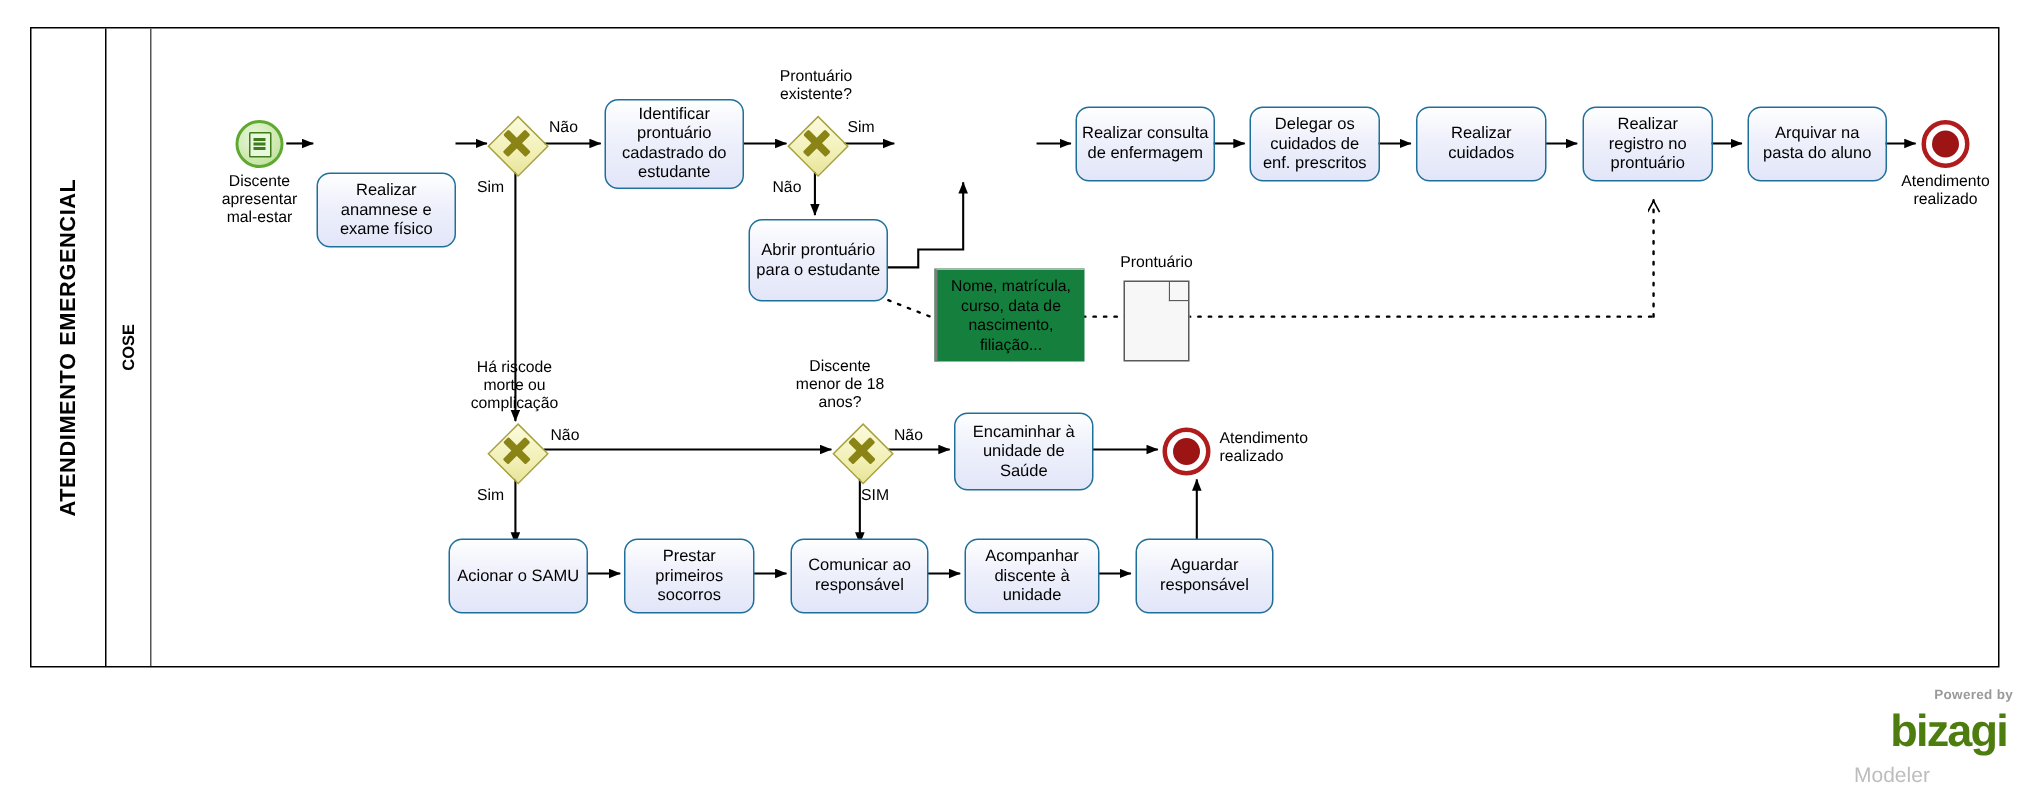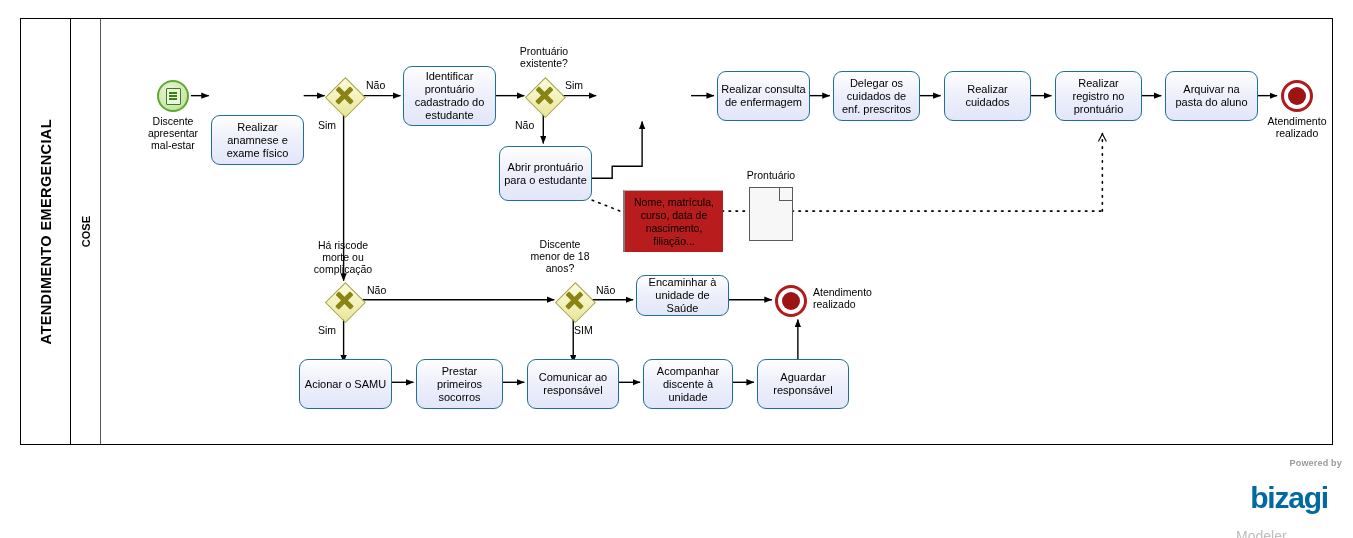--- a/index.html
+++ b/index.html
@@ -181,32 +181,31 @@
     border-bottom: 1.4px solid #5a5a5a;
     transform-origin: center;
     background: transparent;
     clip-path: polygon(0 0, 100% 100%, 0 100%);
   }
 
   
   .annot {
     position: absolute;
     box-sizing: border-box;
-    background: #b91c1c;
+    background: #15803d;
     border-left: 2.5px solid #7d7d7d;
     border-top: 1px solid #b3b3b3;
     font-size: 10.5px;
     line-height: 13px;
     color: #000;
     text-align: center;
     display: flex;
     align-items: center;
     justify-content: center;
     padding: 2px 4px;
-    margin-top: 11px;
   }
 
   
   #wires {
     position: absolute;
     left: 0; top: 0;
     width: 100%; height: 100%;
     overflow: visible;
     pointer-events: none;
   }
@@ -223,24 +222,24 @@
   .bz-powered {
     font-size: 9px;
     color: #9a9a9a;
     font-weight: bold;
     letter-spacing: 0.2px;
     margin: 0 2px 0 0;
   }
   .bz-name {
     font-size: 30px;
     line-height: 28px;
-    color: #0369a1;
+    color: #4d7c0f;
     font-weight: bold;
     letter-spacing: -1.2px;
-    margin: 16px;
+    margin: 6px;
   }
   .bz-sub {
     font-size: 14px;
     color: #bdbdbd;
     text-align: left;
     margin: 0 0 0 4px;
   }
 </style>
 </head>
 <body>
@@ -426,21 +425,21 @@
       <div class="task" style="left:426px; top:340px; width:92px; height:50px;">Comunicar ao
 responsável</div>
 
       <div class="task" style="left:542px; top:340px; width:90px; height:50px;">Acompanhar
 discente à
 unidade</div>
 
       <div class="task" style="left:656px; top:340px; width:92px; height:50px;">Aguardar
 responsável</div>
 
-      <div class="task" style="left:535px; top:256px; width:93px; height:41px;">Encaminhar  à
+      <div class="task" style="left:535px; top:256px; width:93px; height:52px;">Encaminhar  à
 unidade  de
 Saúde</div>
 
       <div class="ev ev-end" style="left:674px; top:266px;">
         <div class="core"></div>
       </div>
       <div class="lbl lbl-l" style="left:712px; top:267px; width:80px;">Atendimento
 realizado</div>
 
       <div class="annot" style="left:522px; top:160px; width:100px; height:62px;">Nome, matrícula,

